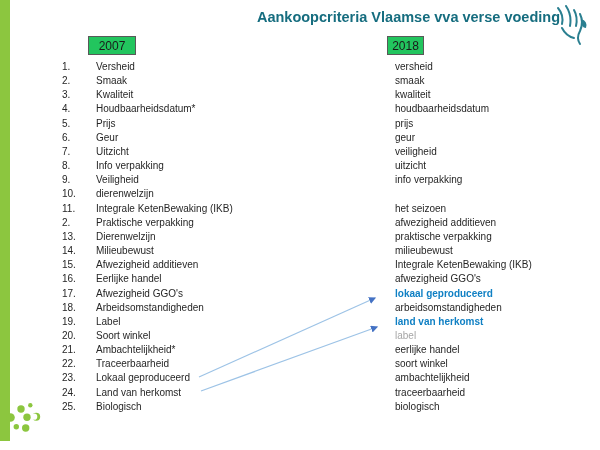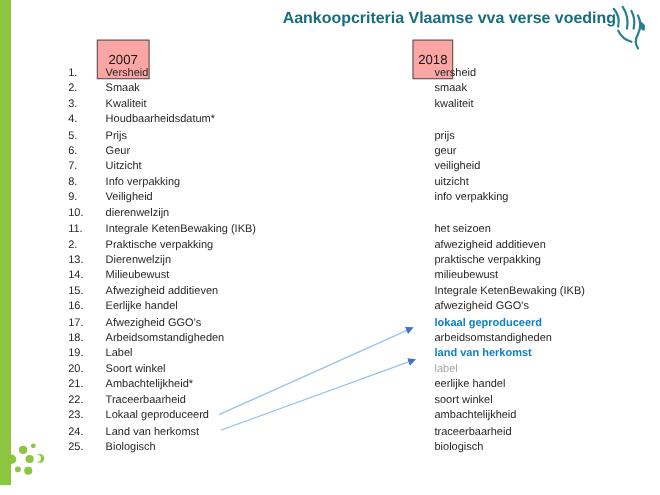--- a/index.html
+++ b/index.html
@@ -11,27 +11,27 @@
   .green-bar{
     position:absolute;left:0;top:0;width:10px;height:441px;
     background:var(--green,#8cc63f);
   }
   #slide-title{
     position:absolute;left:30px;top:9px;width:530px;
     text-align:right;font-size:14.5px;font-weight:bold;
     color:var(--title-teal,#166d7f);letter-spacing:0px;
   }
   .year-box{
-    position:absolute;top:36px;height:36px;box-sizing:border-box;
-    border:1px solid #595959;background:#fca5a5;
+    position:absolute;top:36px;height:19px;box-sizing:border-box;
+    border:1px solid #595959;background:#22c55e;
     font-size:12px;color:#1a1a1a;
     display:flex;align-items:center;justify-content:center;
   }
   #year-box-left{left:88px;width:48px;}
-  #year-box-right{left:375px;width:37px;}
+  #year-box-right{left:387px;width:37px;}
   #rank-table{position:absolute;left:62px;top:60px;width:520px;}
   .rank-row{
     display:grid;grid-template-columns:34px 299px auto;
     height:14.16px;line-height:14.16px;font-size:10px;color:#262626;
     white-space:nowrap;
   }
   .rank-num{color:#262626;}
   .rank-left{color:#262626;}
   .rank-right{color:#262626;}
   .rank-right.accent{color:var(--accent-blue,#1080c4);font-weight:bold;}
@@ -69,20 +69,21 @@
       <span class="rank-right">smaak</span>
     </div>
     <div class="rank-row">
       <span class="rank-num">3.</span>
       <span class="rank-left">Kwaliteit</span>
       <span class="rank-right">kwaliteit</span>
     </div>
     <div class="rank-row">
       <span class="rank-num">4.</span>
       <span class="rank-left">Houdbaarheidsdatum*</span>
+      <span class="rank-right">houdbaarheidsdatum</span>
     </div>
     <div class="rank-row">
       <span class="rank-num">5.</span>
       <span class="rank-left">Prijs</span>
       <span class="rank-right">prijs</span>
     </div>
     <div class="rank-row">
       <span class="rank-num">6.</span>
       <span class="rank-left">Geur</span>
       <span class="rank-right">geur</span>

